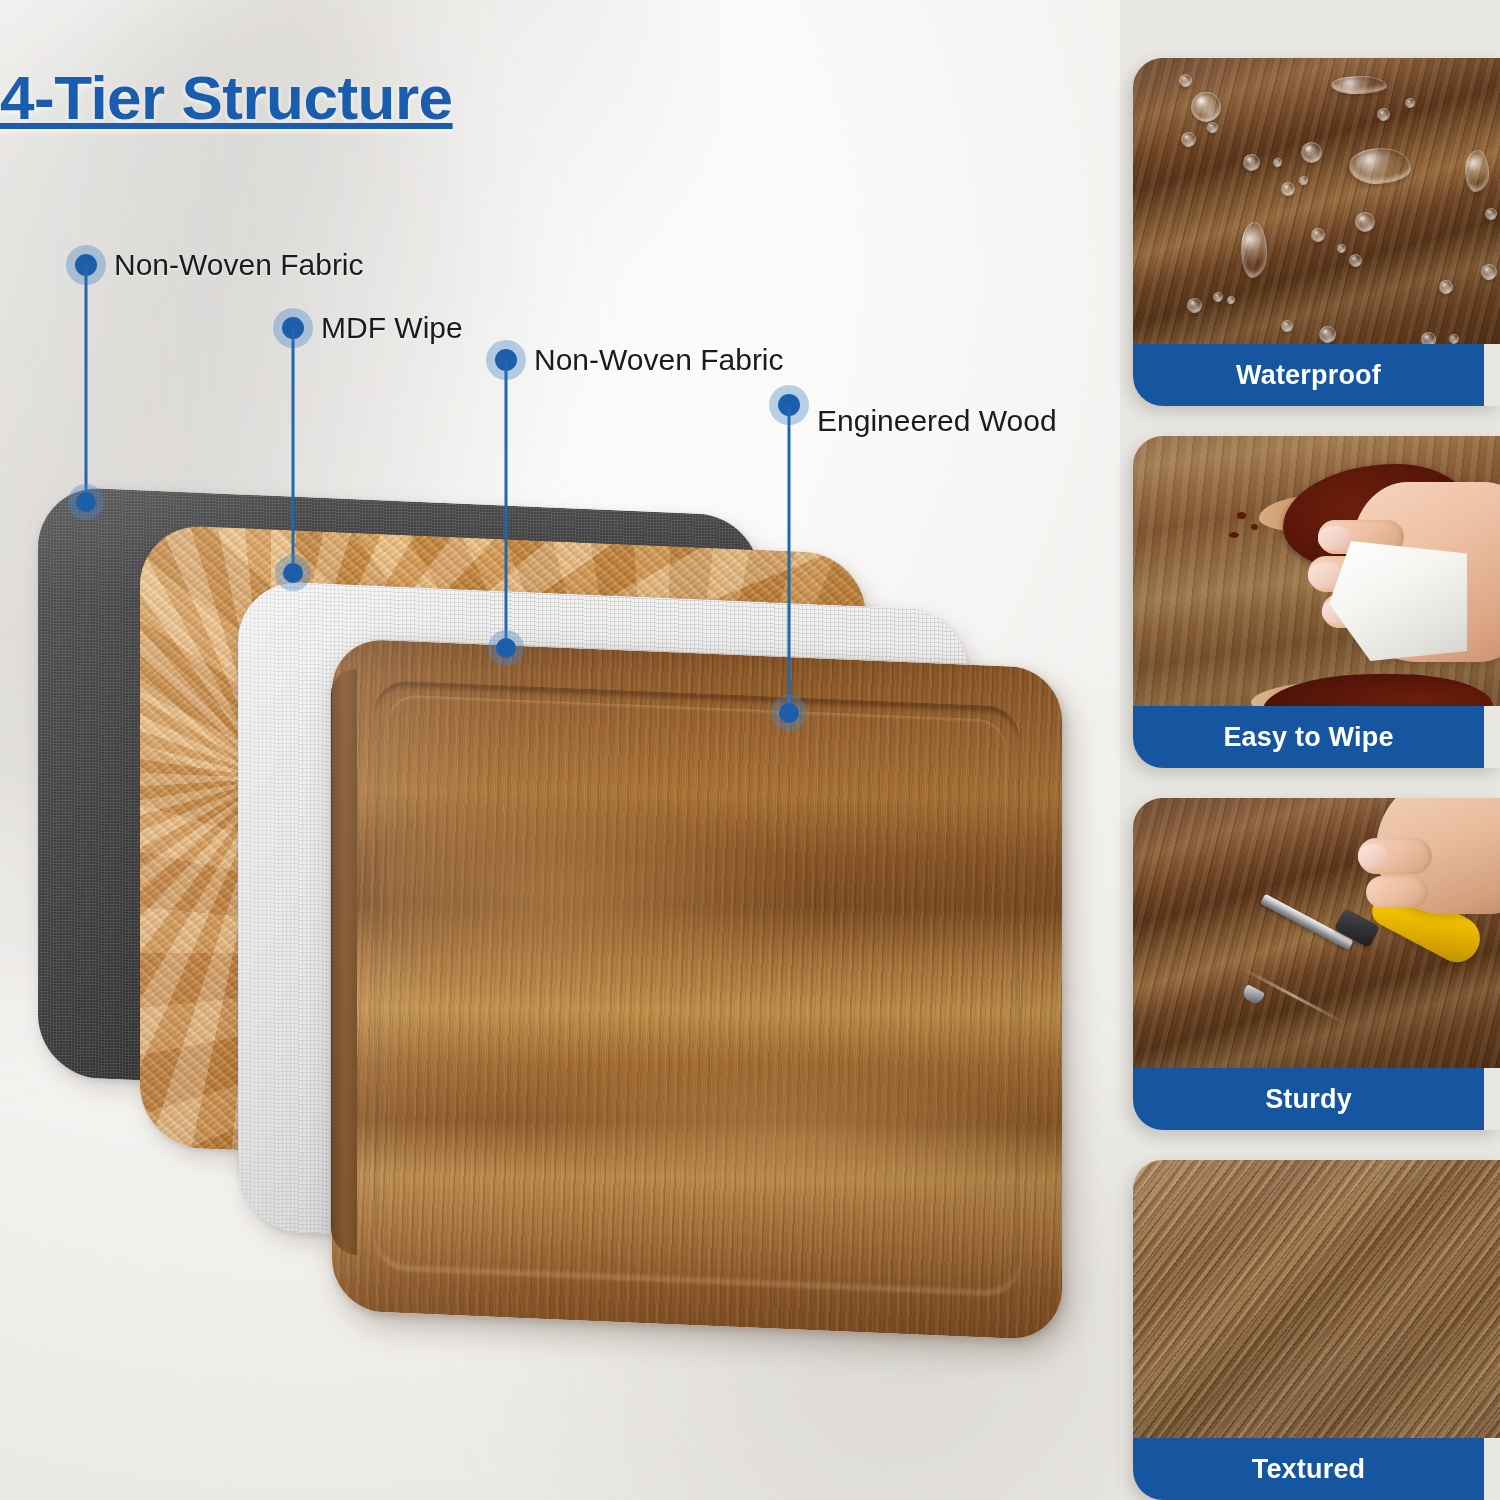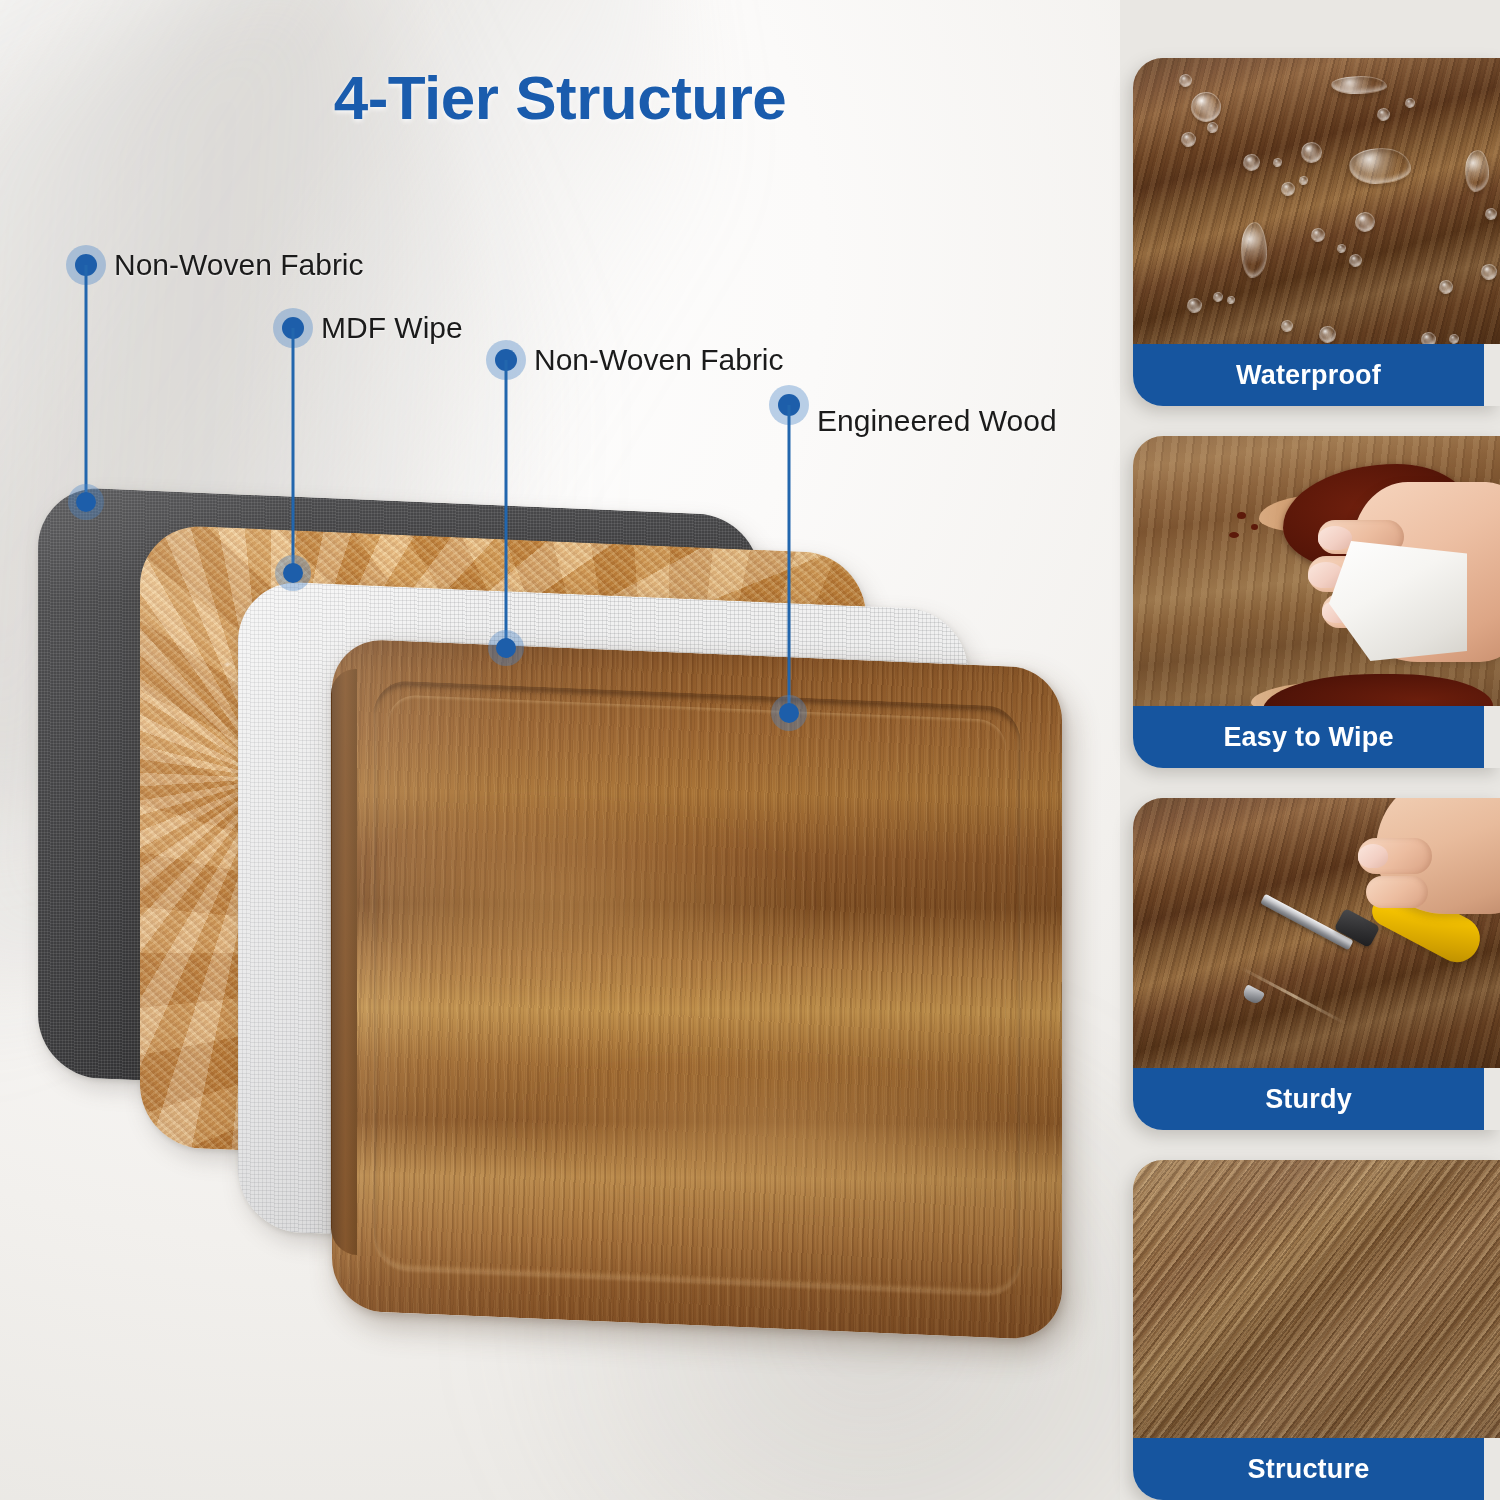--- a/index.html
+++ b/index.html
@@ -43,26 +43,26 @@
   .wall-shade-c{
     position:absolute; right:-140px; bottom:-180px;
     width:780px; height:700px;
     background:radial-gradient(closest-side, rgba(160,156,150,.22), rgba(160,156,150,0));
     filter:blur(46px);
   }
 
   
   .title{
     position:absolute; left:0; top:62px; width:1120px;
-    text-align:center;
     font-size:62px; font-weight:bold;
     letter-spacing:-.5px;
     color:#1a5cad;
     text-shadow:0 2px 5px rgba(255,255,255,.85);
     z-index:40;
+    text-decoration:underline;
   }
 
   
   .layers{ position:absolute; left:0; top:0; width:1120px; height:1500px; z-index:12; }
 
   .layer{
     position:absolute;
     border-radius:62px;
     box-shadow:
       6px 10px 22px rgba(90,84,76,.22),
@@ -554,16 +554,16 @@
         <div class="cloth"></div>
       </div>
       <div class="panel-caption">Easy to Wipe</div>
     </div>
 
     <div class="panel" style="top:1160px; height:340px;">
       <div class="panel-photo">
         <div class="wood-photo-macro"></div>
         <div class="photo-vign"></div>
       </div>
-      <div class="panel-caption">Structure</div>
+      <div class="panel-caption">Textured</div>
     </div>
   </div>
 </div>
 
 </body></html>

